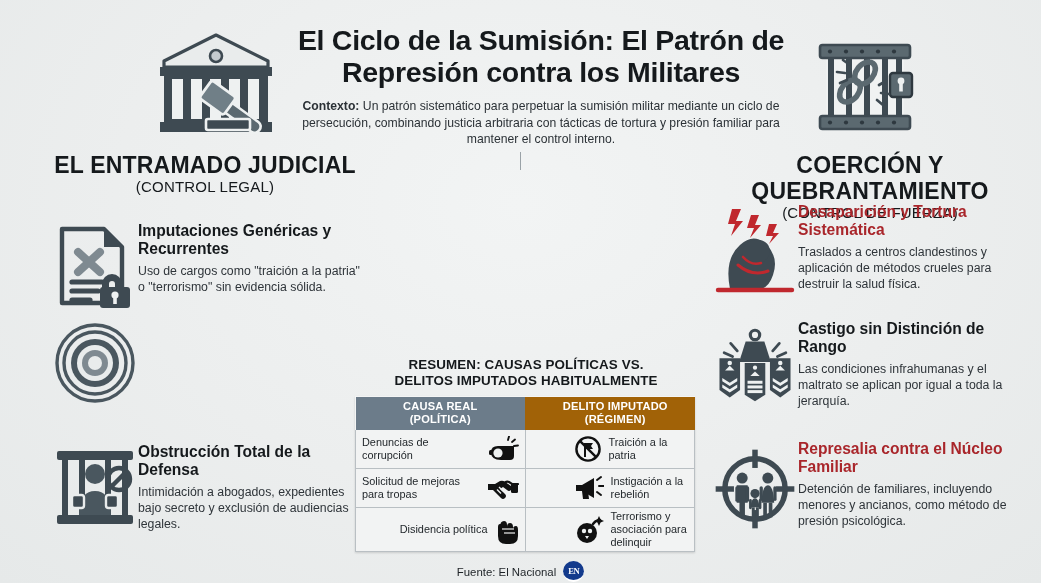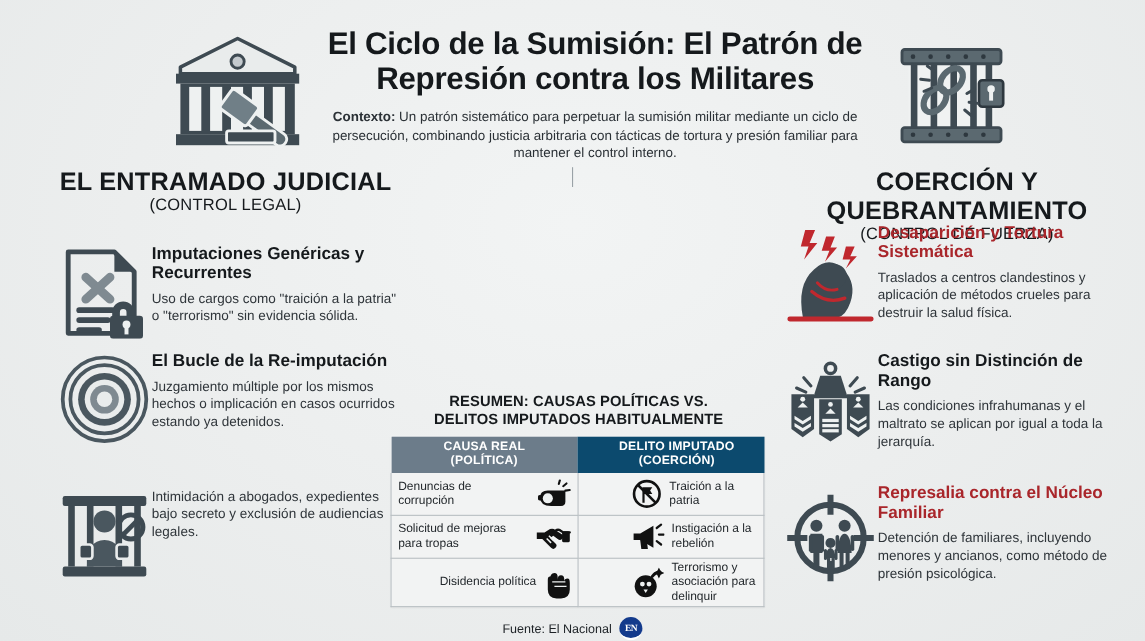--- a/index.html
+++ b/index.html
@@ -149,21 +149,21 @@
     color: #ffffff;
     font-size: 11.1px;
     font-weight: bold;
     line-height: 1.16;
     letter-spacing: 0.2px;
     text-align: center;
     padding: 3px 2px;
     border: 1px solid rgba(255,255,255,.0);
   }
   .tbl th.h-left  { background: #6c7c8a; }
-  .tbl th.h-right { background: #0c4a6e; padding-left: 13px; }
+  .tbl th.h-right { background: #a16207; padding-left: 13px; }
 
   .tbl td {
     height: 39px;
     border: 1px solid #b9bfc3;
     background: #f2f3f3;
     font-size: 10.9px;
     line-height: 1.2;
     color: #23282c;
     padding: 2px 6px;
     vertical-align: middle;
@@ -333,24 +333,20 @@
     <div class="ficon">
       <svg width="82" height="82" viewBox="0 0 82 82">
         <circle cx="41" cy="41" r="38" fill="none" stroke="#4a575f" stroke-width="3.4"></circle>
         <circle cx="41" cy="41" r="31" fill="none" stroke="#4a575f" stroke-width="3.4"></circle>
         <circle cx="41" cy="41" r="24" fill="#4a575f"></circle>
         <circle cx="41" cy="41" r="18" fill="#e9ecec"></circle>
         <circle cx="41" cy="41" r="13" fill="#7f8a91"></circle>
         <circle cx="41" cy="41" r="7" fill="#e9ecec"></circle>
       </svg>
     </div>
-    <div class="ftext">
-      <h3>El Bucle de la Re-imputación</h3>
-      <p>Juzgamiento múltiple por los mismos hechos o implicación en casos ocurridos estando ya detenidos.</p>
-    </div>
   </div>
 
   <div class="feature" id="feat-l3">
     <div class="ficon">
       <svg width="84" height="84" viewBox="0 0 84 84">
         <rect x="4" y="6" width="76" height="9" rx="2" fill="#3e4a52"></rect>
         <rect x="4" y="70" width="76" height="9" rx="2" fill="#3e4a52"></rect>
         <rect x="9" y="15" width="6" height="55" fill="#3e4a52"></rect>
         <rect x="26" y="15" width="6" height="55" fill="#3e4a52"></rect>
         <rect x="52" y="15" width="6" height="55" fill="#3e4a52"></rect>
@@ -362,20 +358,21 @@
         <g fill="#3e4a52">
           <rect x="19" y="50" width="12" height="13" rx="2.6" stroke="#e9ecec" stroke-width="2.4"></rect>
           <rect x="53" y="50" width="12" height="13" rx="2.6" stroke="#e9ecec" stroke-width="2.4"></rect>
         </g>
 
         <circle cx="66" cy="34" r="11" fill="none" stroke="#3e4a52" stroke-width="4.4"></circle>
         <line x1="58.5" y1="41.5" x2="73.5" y2="26.5" stroke="#3e4a52" stroke-width="4.4"></line>
       </svg>
     </div>
     <div class="ftext">
+      <h3>Obstrucción Total de la Defensa</h3>
       <p>Intimidación a abogados, expedientes bajo secreto y exclusión de audiencias legales.</p>
     </div>
   </div>
 
   <div class="col-heading" id="heading-right">
     <div class="l1">COERCIÓN Y QUEBRANTAMIENTO</div>
     <div class="l2">(CONTROL DE FUERZA)</div>
   </div>
 
   <div class="feature" id="feat-r1">
@@ -494,21 +491,21 @@
 
   <table class="tbl">
     <thead>
       <tr>
         <th class="h-left">
           <div>CAUSA REAL</div>
           <div>(POLÍTICA)</div>
         </th>
         <th class="h-right">
           <div>DELITO IMPUTADO</div>
-          <div>(COERCIÓN)</div>
+          <div>(RÉGIMEN)</div>
         </th>
       </tr>
     </thead>
     <tbody>
 
       <tr>
         <td class="c-left">
           <div class="cellwrap rightalign">
             <span class="ctxt">Denuncias de corrupción</span>
             <span class="cico">

